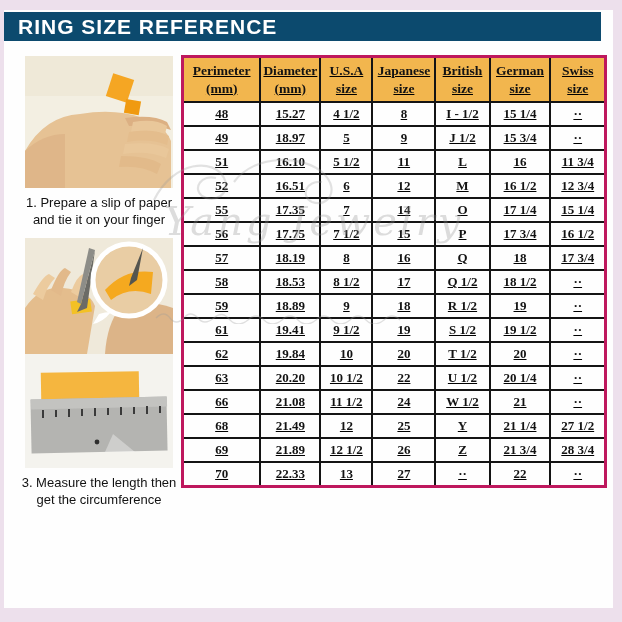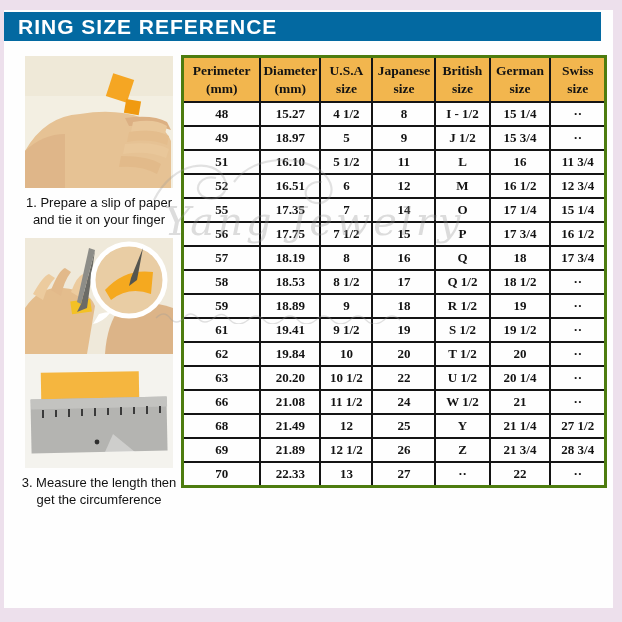--- a/index.html
+++ b/index.html
@@ -7,21 +7,21 @@
   .page {
     width:622px; height:622px; position:relative; margin:0 auto;
     background:#EDE0EC; overflow:hidden;
   }
   .inner {
     position:absolute; top:10px; left:4px; right:9px; bottom:14px;
     background:#fefefe;
   }
   .title-bar {
     position:absolute; top:2px; left:0; right:12px; height:29px;
-    background:#0369a1; display:flex; align-items:center; padding-left:14px;
+    background:#0c4a6e; display:flex; align-items:center; padding-left:14px;
   }
   .title {
     color:#ffffff; font-size:21px; font-weight:900; letter-spacing:1px;
     font-family:"Liberation Sans", sans-serif;
   }
   .content { position:absolute; top:40px; left:0; right:0; bottom:0; }
 
   
   .steps {
     position:absolute; left:14px; top:6px; width:162px;
@@ -32,21 +32,21 @@
     box-shadow:0 0 0 1px #e2ddd0 inset;
   }
   .photo svg { display:block; }
   .caption {
     font-size:13px; color:#121212; text-align:center; line-height:1.32;
     margin:6px 2px 10px; width:158px; font-weight:500;
   }
 
   
   .table-wrap { position:absolute; left:177px; top:5px; right:6px; }
-  table.size-table { width:100%; border-collapse:collapse; border:3px solid #4d7c0f; }
+  table.size-table { width:100%; border-collapse:collapse; border:3px solid #be185d;text-decoration:underline; }
   .size-table th {
     background:#F2B64E; border:2px solid #141414;
     font-family:"Liberation Serif", serif; font-weight:bold; font-size:13.5px;
     padding:4px 1px; line-height:1.3; color:#131313;
   }
   .size-table td {
     border:2px solid #141414; height:24px; text-align:center;
     font-family:"Liberation Serif", serif; font-weight:bold; font-size:13px;
     color:#131313; background:transparent; padding:0 1px;
   }

